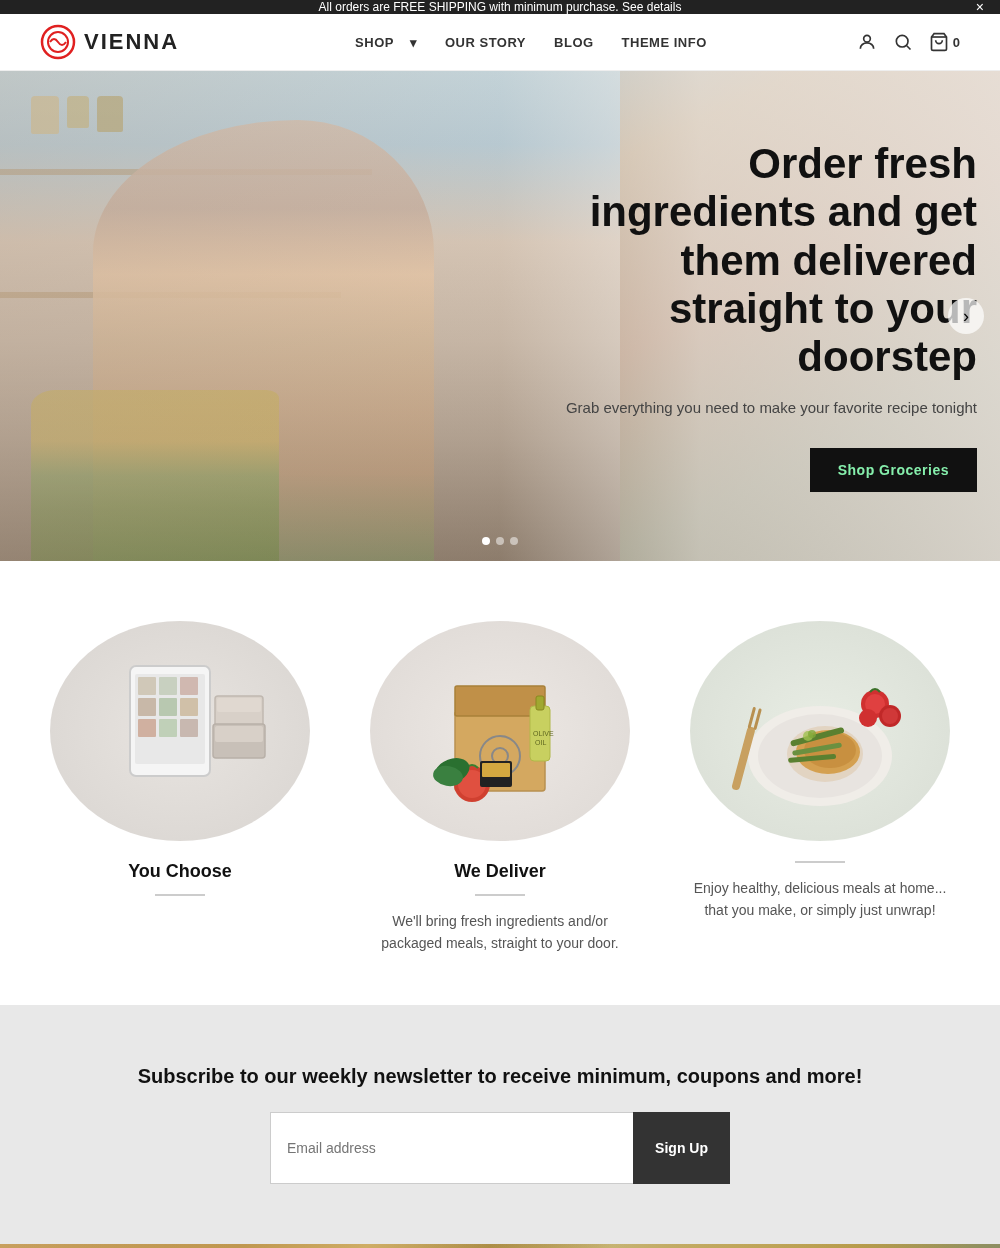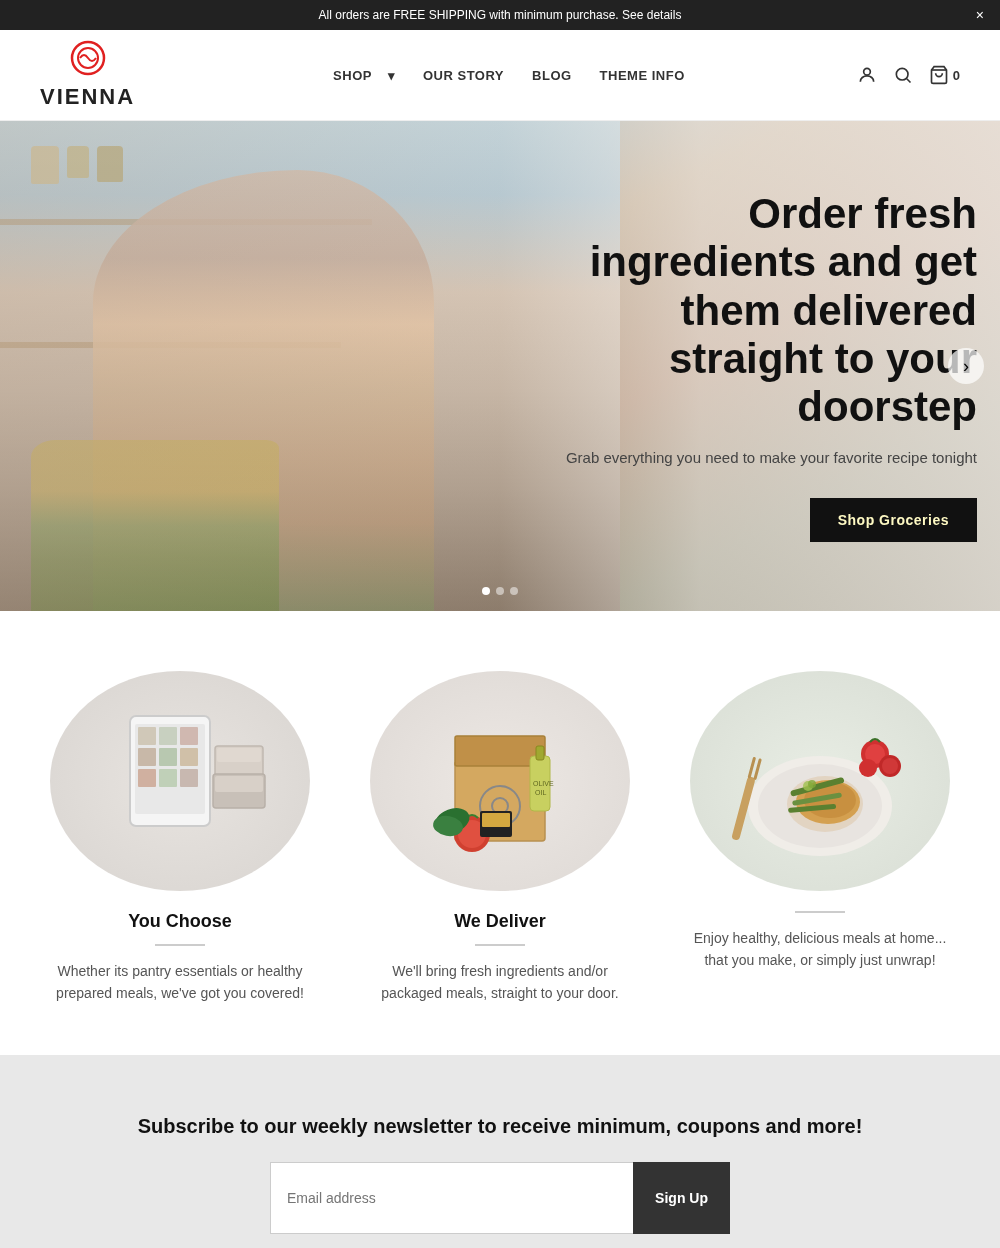--- a/index.html
+++ b/index.html
@@ -4,21 +4,21 @@
   <style>
     * { margin: 0; padding: 0; box-sizing: border-box; }
     body { font-family: -apple-system, BlinkMacSystemFont, 'Segoe UI', Arial, sans-serif; width: 1000px; background: #fff; }
 
     
     .announcement-bar {
       background: #222;
       color: #fff;
       text-align: center;
       font-size: 12px;
-      padding: 8px 40px;
+      padding: 0 40px;
       position: relative;
     }
     .announcement-close {
       position: absolute;
       right: 16px;
       top: 50%;
       transform: translateY(-50%);
       cursor: pointer;
       font-size: 14px;
       color: #fff;
@@ -39,21 +39,20 @@
     .logo {
       display: flex;
       align-items: center;
       gap: 8px;
       font-size: 22px;
       font-weight: 800;
       letter-spacing: 2px;
       text-transform: uppercase;
       color: #222;
       text-decoration: none;
-      flex-direction: column;
     }
     .logo-icon {
       width: 36px;
       height: 36px;
     }
     .nav {
       display: flex;
       align-items: center;
       gap: 28px;
     }
@@ -134,21 +133,21 @@
     }
     .hero-subtitle {
       font-size: 15px;
       color: #444;
       margin-bottom: 28px;
       line-height: 1.5;
     }
     .hero-btn {
       display: inline-block;
       background: #111;
-      color: #fef9c3;
+      color: #86efac;
       padding: 14px 28px;
       font-size: 14px;
       font-weight: 600;
       text-decoration: none;
       cursor: pointer;
       border: none;
       letter-spacing: 0.5px;
     }
     .hero-arrow {
       position: absolute;
@@ -419,21 +418,20 @@
           <rect x="100" y="73" width="18" height="18" rx="1" fill="#c8b8b0"></rect>
 
           <rect x="135" y="50" width="48" height="32" rx="3" fill="#d8d0c8" stroke="#c0b8b0" stroke-width="1.5"></rect>
           <rect x="137" y="52" width="44" height="14" rx="2" fill="#e0d8d0"></rect>
           <rect x="133" y="78" width="52" height="34" rx="3" fill="#c8c0b8" stroke="#b8b0a8" stroke-width="1.5"></rect>
           <rect x="135" y="80" width="48" height="16" rx="2" fill="#d8d0c8"></rect>
         </svg>
       </div>
       <h3 class="feature-title">You Choose</h3>
       <div class="feature-divider"></div>
-      <p class="feature-desc">Whether its pantry essentials or healthy prepared meals, we've got you covered!</p>
     </div>
 
     <div class="feature-item">
       <div class="feature-image fi-2">
 
         <svg width="200" height="170" viewBox="0 0 200 170">
 
           <rect x="55" y="65" width="90" height="80" rx="3" fill="#d4a860" stroke="#b89050" stroke-width="1.5"></rect>
 
           <path d="M55,65 L100,50 L145,65" fill="#c89850" stroke="#b08840" stroke-width="1.5"></path>

